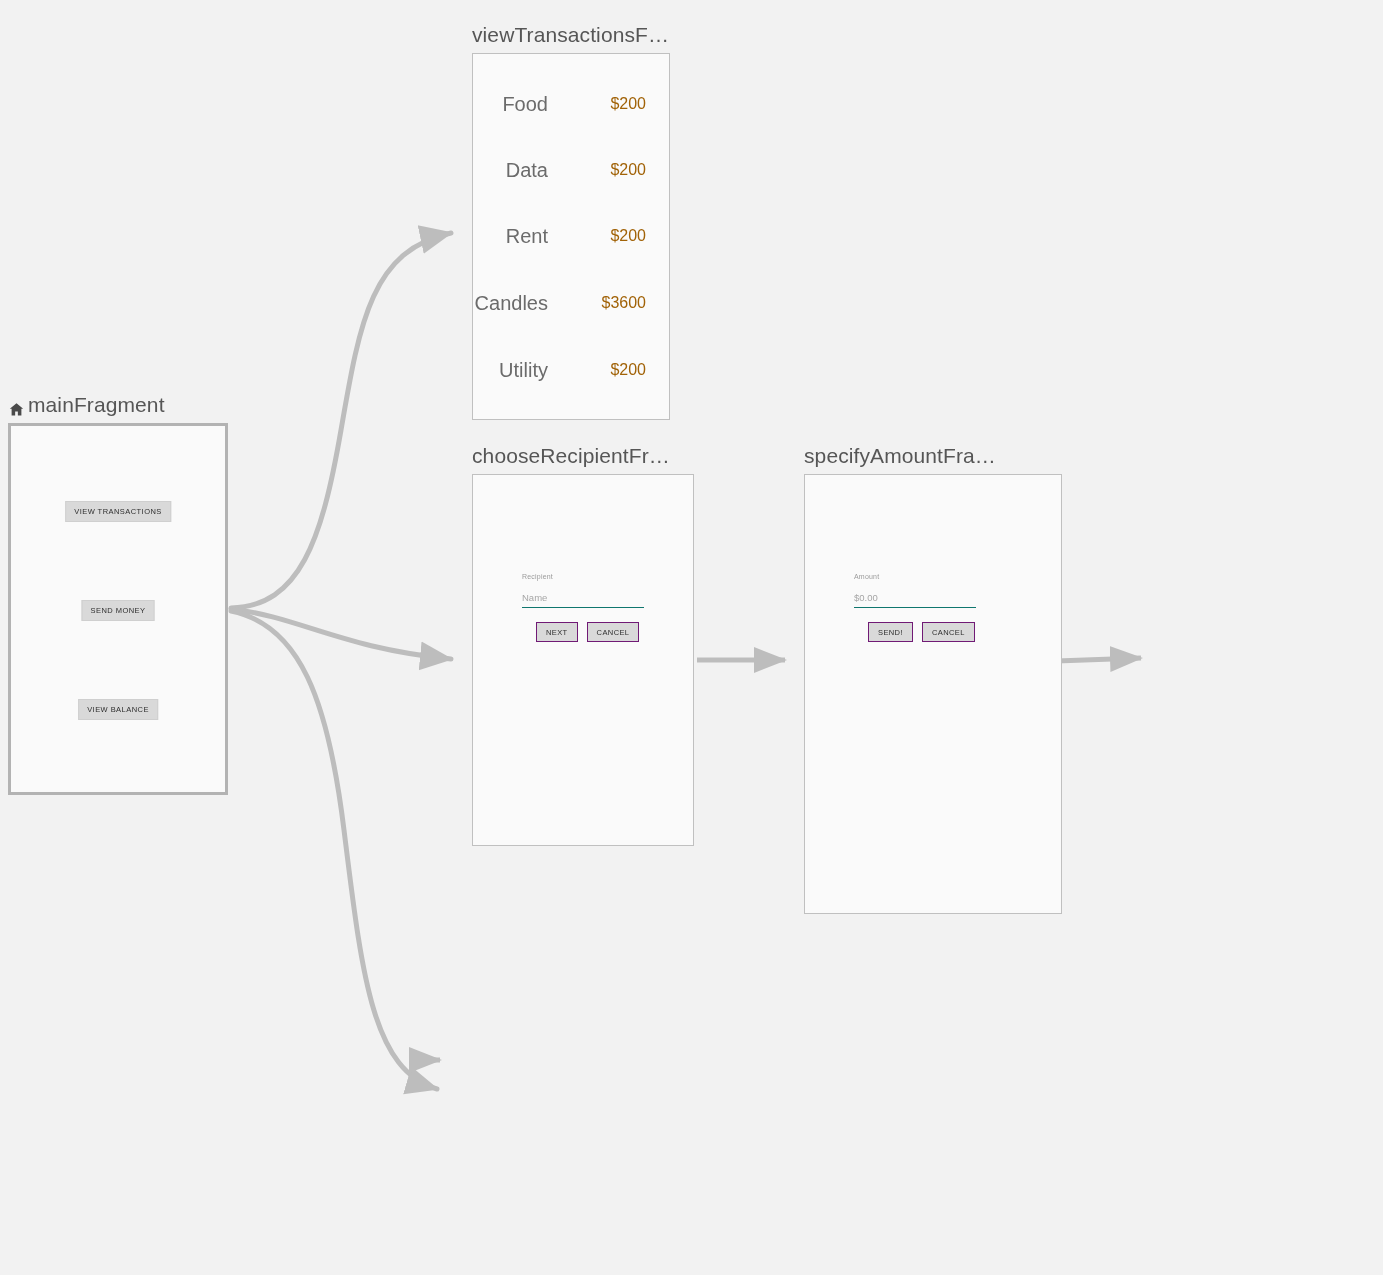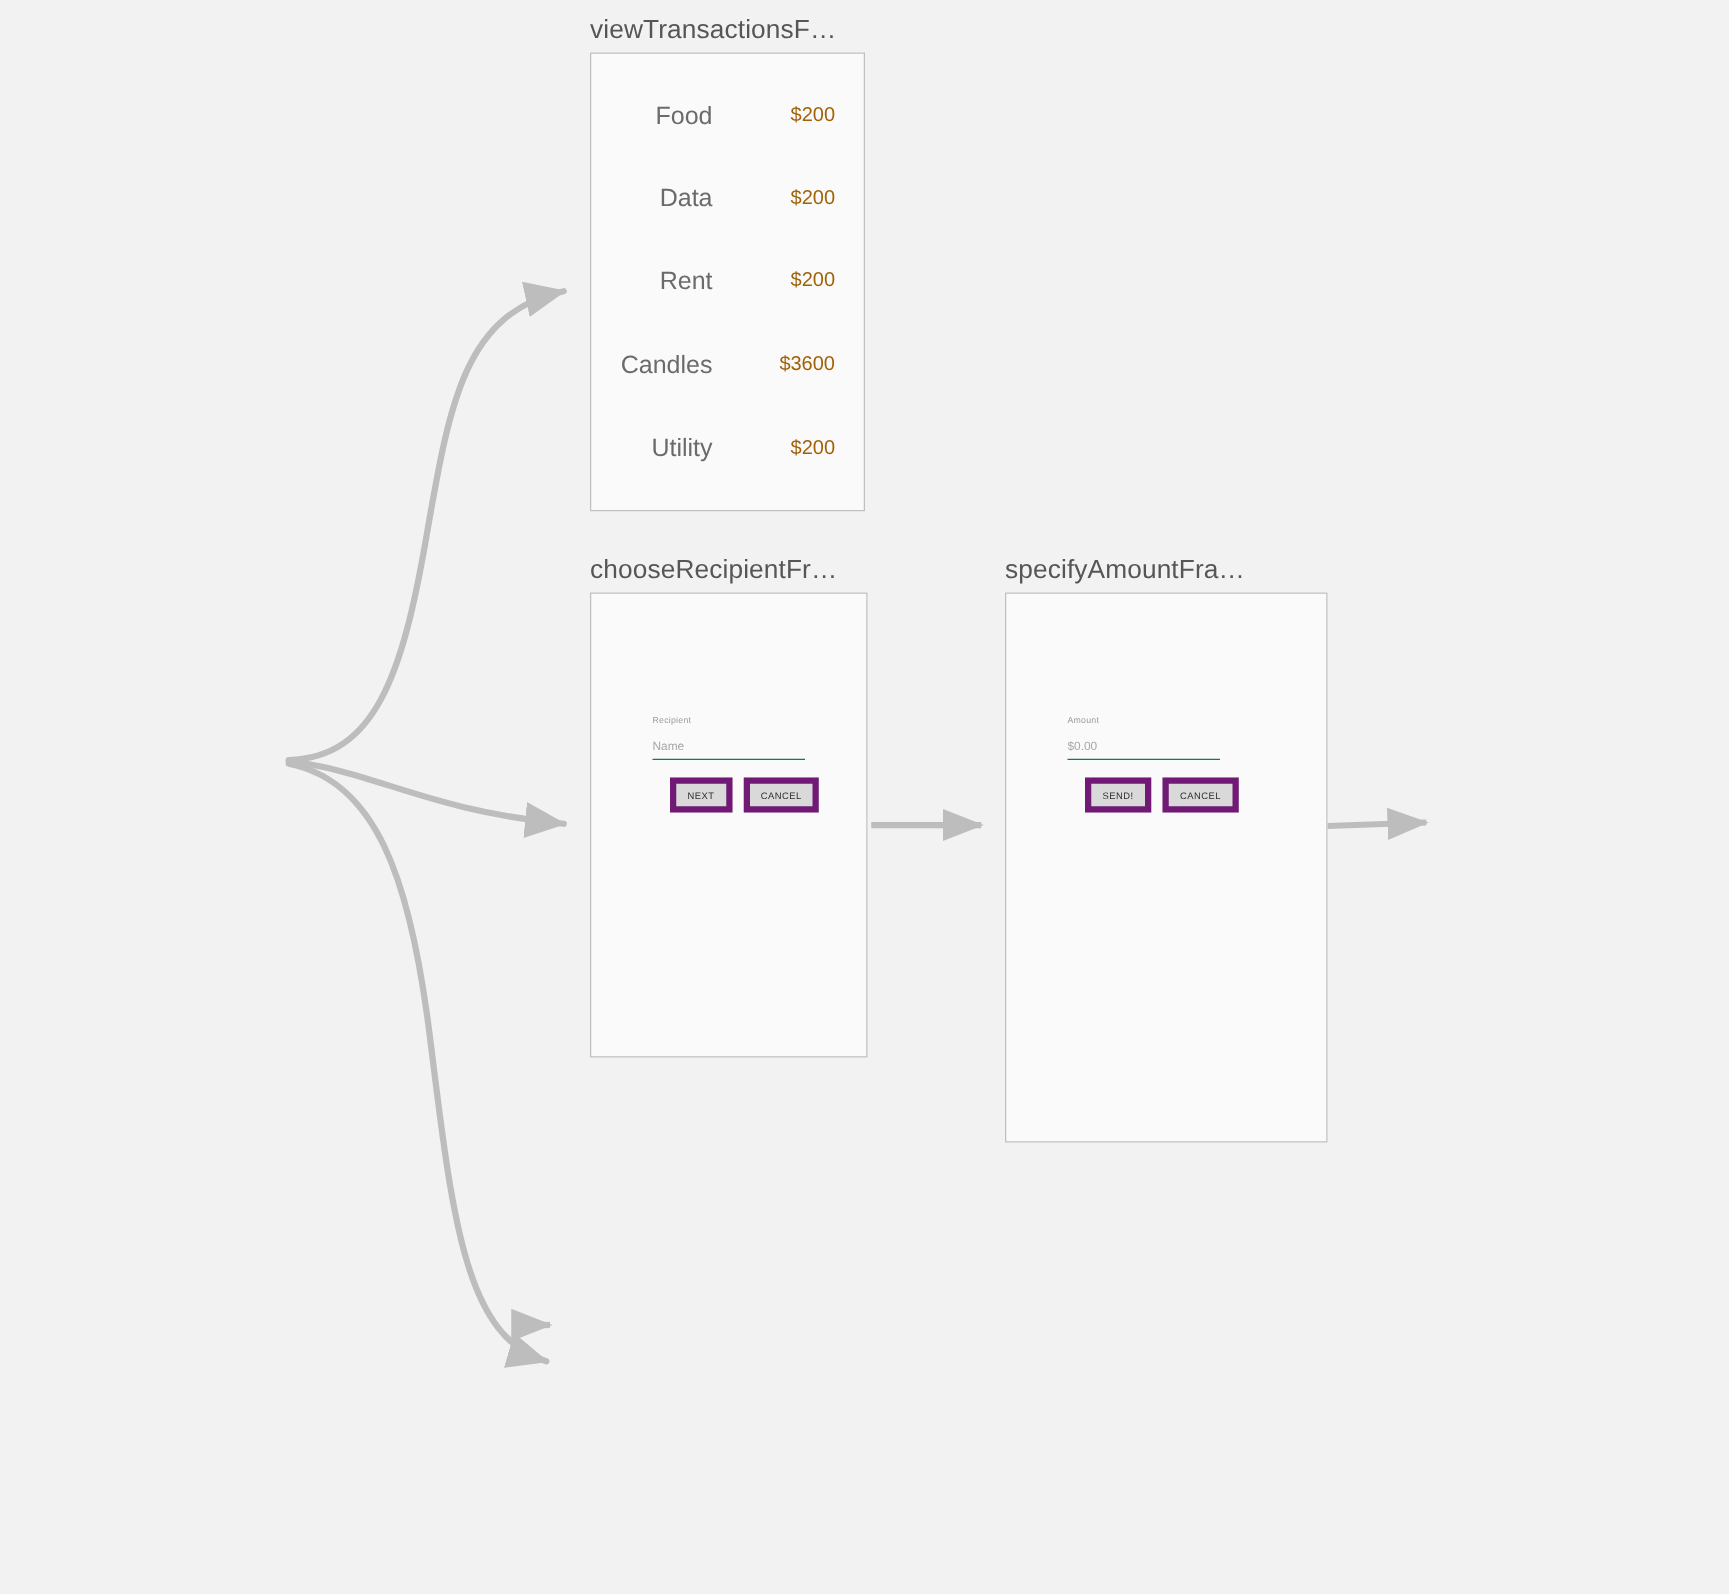--- a/index.html
+++ b/index.html
@@ -141,21 +141,21 @@
     width: 122px;
   }
   .form-buttons {
     display: flex;
     gap: 9px;
     margin-top: 14px;
     padding-left: 14px;
   }
   .form-btn {
     background: #d9d9d9;
-    border: 5px solid #701a75;
+    border: 1px solid #701a75;
     color: #2e2e2e;
     font-size: 7.5px;
     letter-spacing: 0.4px;
     line-height: 9px;
     padding: 5px 9px 4px 9px;
     box-sizing: border-box;
     white-space: nowrap;
   }
 
   
@@ -211,22 +211,38 @@
 
     <path d="M231,611 C 300,625 328,700 344,830 C 362,975 372,1070 437,1089" fill="none" stroke="#bdbdbd" stroke-width="5" stroke-linecap="round" marker-end="url(#arrowhead)"></path>
 
     <path d="M425,1060 L440,1060" fill="none" stroke="#bdbdbd" stroke-width="5" stroke-linecap="butt" marker-end="url(#arrowheadflat)"></path>
 
     <path d="M697,660 L785,660" fill="none" stroke="#bdbdbd" stroke-width="5" stroke-linecap="butt" marker-end="url(#arrowheadflat)"></path>
 
     <path d="M1028,662 L1141,658" fill="none" stroke="#bdbdbd" stroke-width="5" stroke-linecap="butt" marker-end="url(#arrowheadflat)"></path>
   </svg>
 
-
-  <div class="destination" style="left:472px; top:42px; width:220px; height:367px;">
+  <div class="destination" style="left:8px; top:423px; width:220px; height:372px;">
+    <div class="dest-header">
+      <span class="home-icon">
+        <svg viewBox="0 0 24 24" width="17" height="17" aria-hidden="true">
+          <path d="M12 3.2 L2.6 11.1 h2.5 v9.2 h5.0 v-5.6 h3.8 v5.6 h5.0 v-9.2 h2.5 Z" fill="#4a4a4a"></path>
+        </svg>
+      </span>
+      <span>mainFragment</span>
+    </div>
+    <div class="dest-frame selected"></div>
+    <div class="dest-body">
+      <div class="mf-btn" style="top:78px;">VIEW TRANSACTIONS</div>
+      <div class="mf-btn" style="top:177px;">SEND MONEY</div>
+      <div class="mf-btn" style="top:276px;">VIEW BALANCE</div>
+    </div>
+  </div>
+
+  <div class="destination" style="left:472px; top:53px; width:198px; height:367px;">
     <div class="dest-header">
       <span>viewTransactionsF…</span>
     </div>
     <div class="dest-frame"></div>
     <div class="dest-body">
       <div class="tx-row" style="top:40px;">
         <span class="tx-label">Food</span>
         <span class="tx-amount">$200</span>
       </div>
       <div class="tx-row" style="top:106px;">

